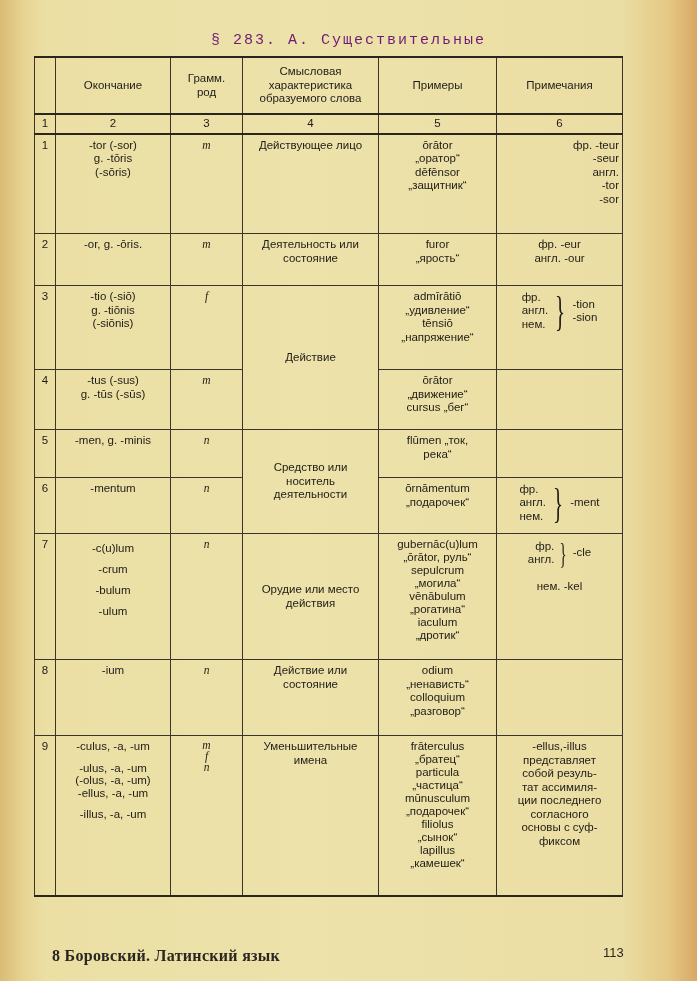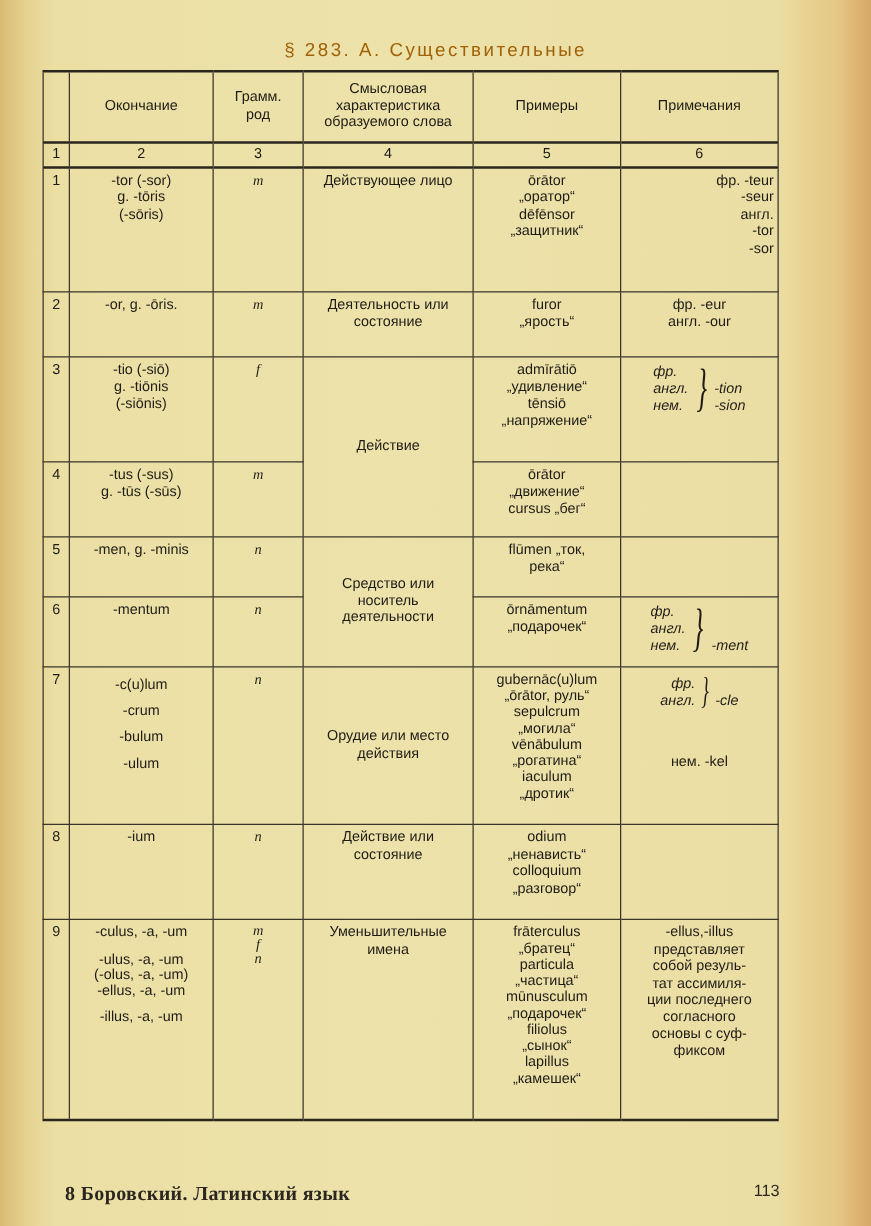--- a/index.html
+++ b/index.html
@@ -4,37 +4,37 @@
   <style>
     html, body { margin:0; padding:0; }
     body {
       width:697px; height:981px; position:relative; overflow:hidden;
       background: linear-gradient(90deg, #d9bb74 0px, #e6d391 22px, #ebdfa4 45px, #ece2aa 300px, #ebdea4 620px, #e4c783 670px, #d8a865 697px);
       font-family: "Liberation Sans", sans-serif;
       color:#1f1c16;
     }
     .title {
       position:absolute; left:0; width:697px; top:32px; text-align:center;
-      font-family: Liberation Sans, sans-serif; font-size:15px; letter-spacing:2px; color:#a16207;
+      font-family: Liberation Mono, monospace; font-size:15px; letter-spacing:2px; color:#701a75;
     }
     table.main {
       position:absolute; left:34px; top:56px; width:588px;
       border-collapse:collapse; table-layout:fixed;
       font-family: "Liberation Sans Narrow", "Liberation Sans", sans-serif;
       font-size:11.5px; line-height:13.5px;
     }
     table.main td, table.main th {
       border:1px solid #3a352a; vertical-align:top; text-align:center; padding:4px 3px; font-weight:normal;
     }
     table.main tr.head th { vertical-align:middle; height:47px; font-size:11.5px; border-top:2px solid #2a261e; }
     table.main tr.nums td { padding:2px 3px; height:13px; border-top:2px solid #2a261e; border-bottom:2px solid #2a261e; }
     td.n { text-align:center; padding-left:1px; padding-right:1px; }
     .g { font-family:"Liberation Serif", serif; font-style:italic; }
     .lines span { display:block; }
-    .brace-wrap { display:flex; align-items:flex-end; justify-content:center; gap:2px;font-style:italic; }
+    .brace-wrap { display:flex; align-items:center; justify-content:center; gap:2px; }
     .brace-left { text-align:left; }
     .brace { font-family:"Liberation Serif", serif; font-size:30px; line-height:30px; font-weight:lighter; transform:scaleX(0.5); }
     .brace.big { font-size:42px; line-height:42px; }
     .vmid { vertical-align:middle !important; }
     .footer {
       position:absolute; left:52px; top:947px; font-family:"Liberation Serif", serif; font-size:16px; font-weight:bold; color:#2b2720; letter-spacing:0.3px;
     }
     .pagenum {
       position:absolute; left:603px; top:945px; font-family:"Liberation Sans", sans-serif; font-size:13px; color:#2b2720;
     }
@@ -218,21 +218,21 @@
     </td>
     <td>
       <div class="brace-wrap">
         <div class="lines" style="text-align:right">
           <span>фр.</span>
           <span>англ.</span>
         </div>
         <div class="brace">}</div>
         <div class="brace-left">-cle</div>
       </div>
-      <div style="margin-top:36px">нем. -kel</div>
+      <div style="margin-top:12px">нем. -kel</div>
     </td>
   </tr>
 
   <tr style="height:76px">
     <td class="n">8</td>
     <td class="lines">
       <span>-ium</span>
     </td>
     <td class="g">n</td>
     <td style="padding:4px 22px">Действие или состояние</td>

